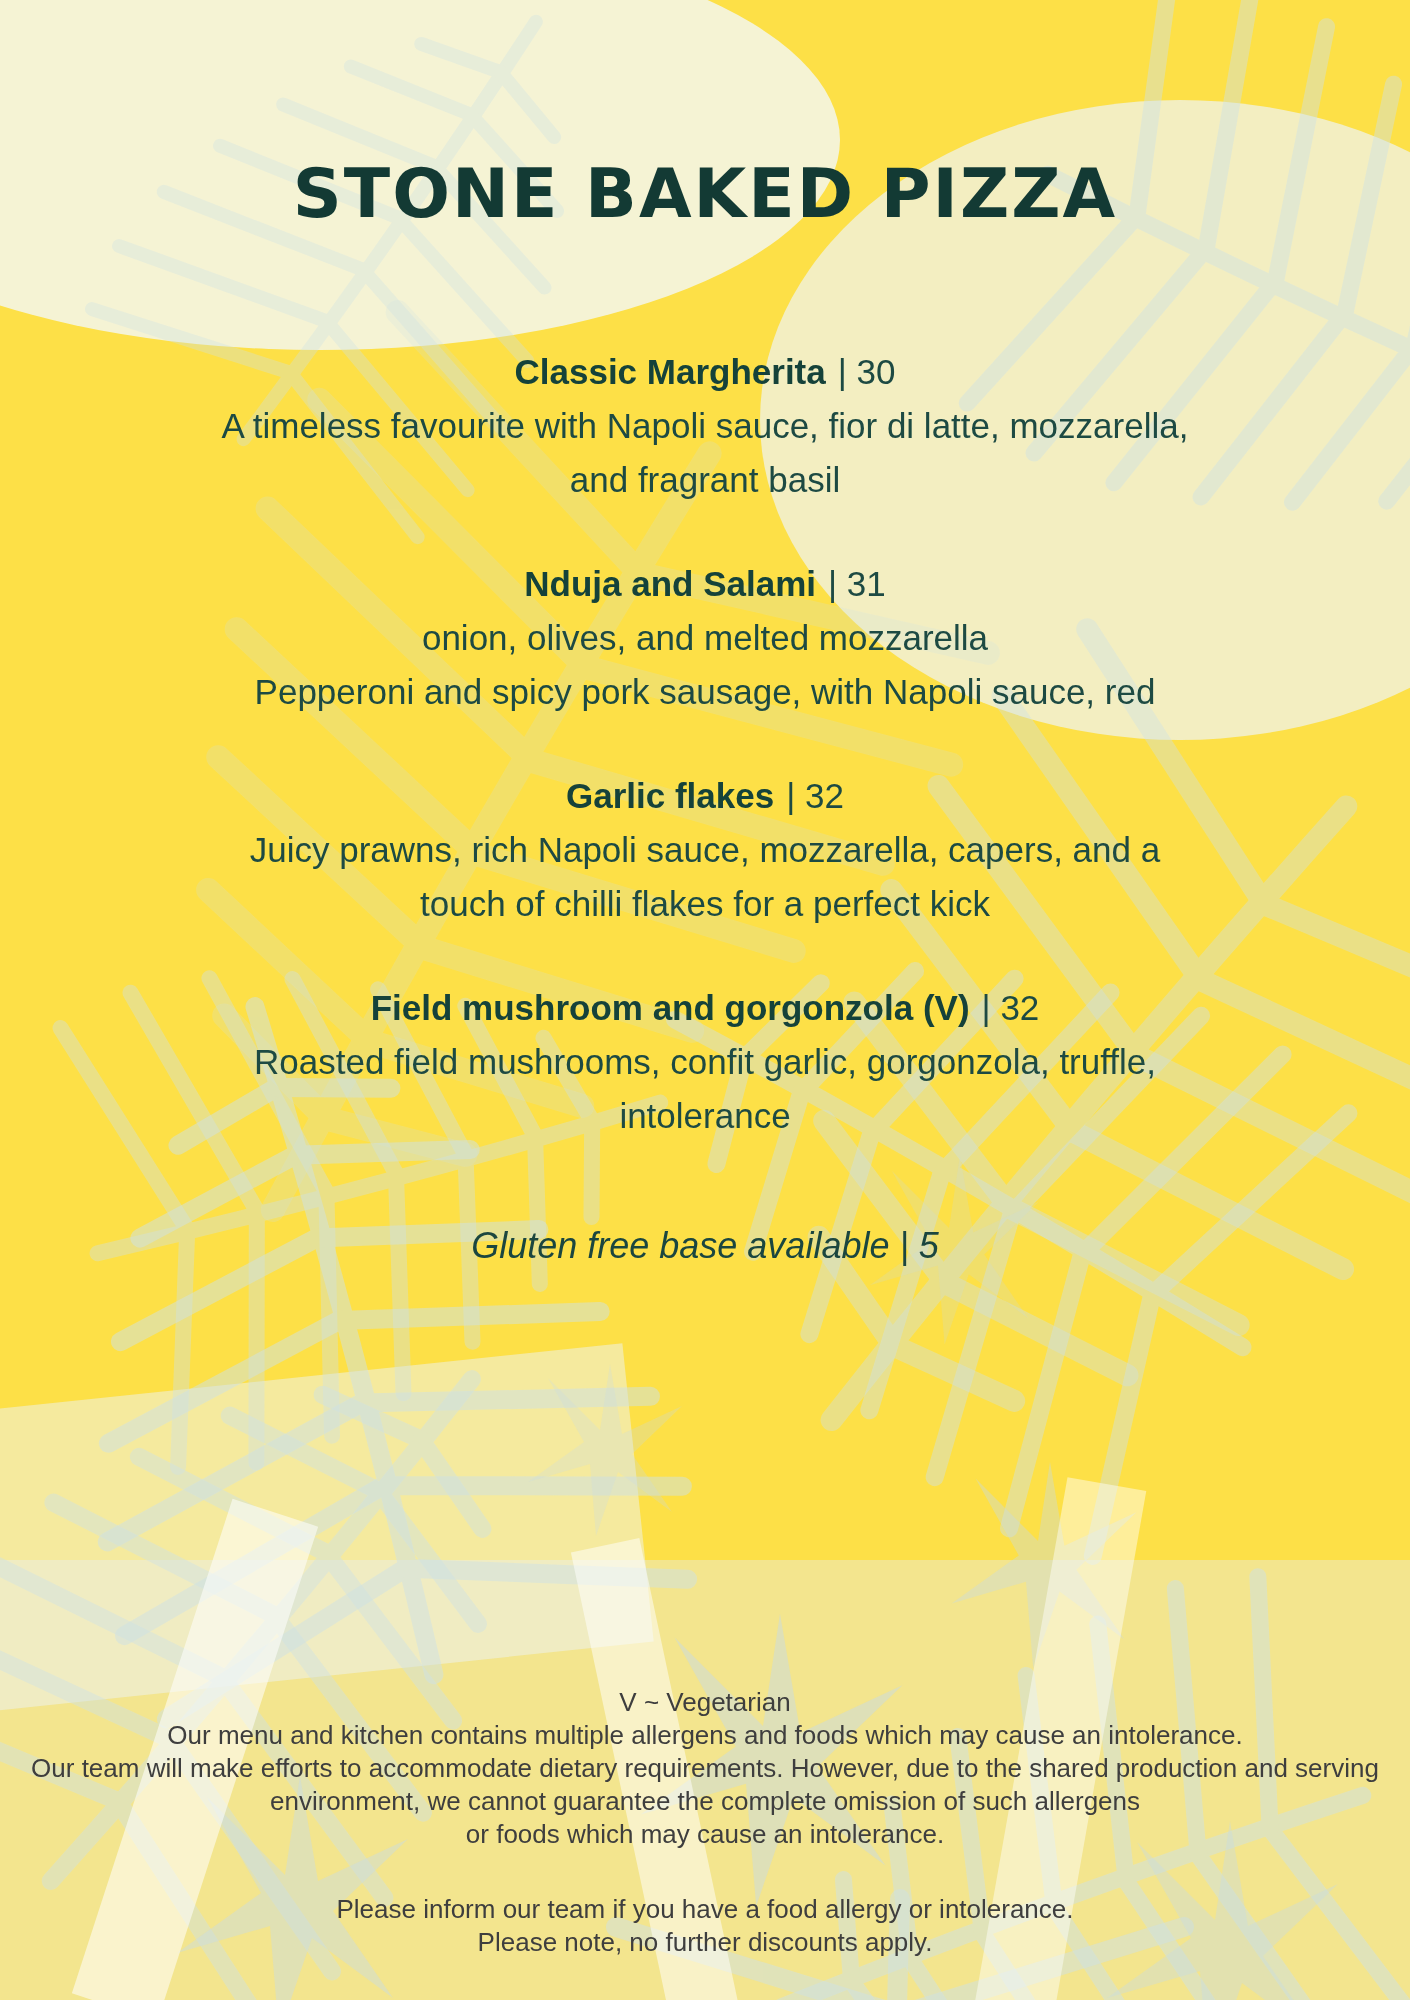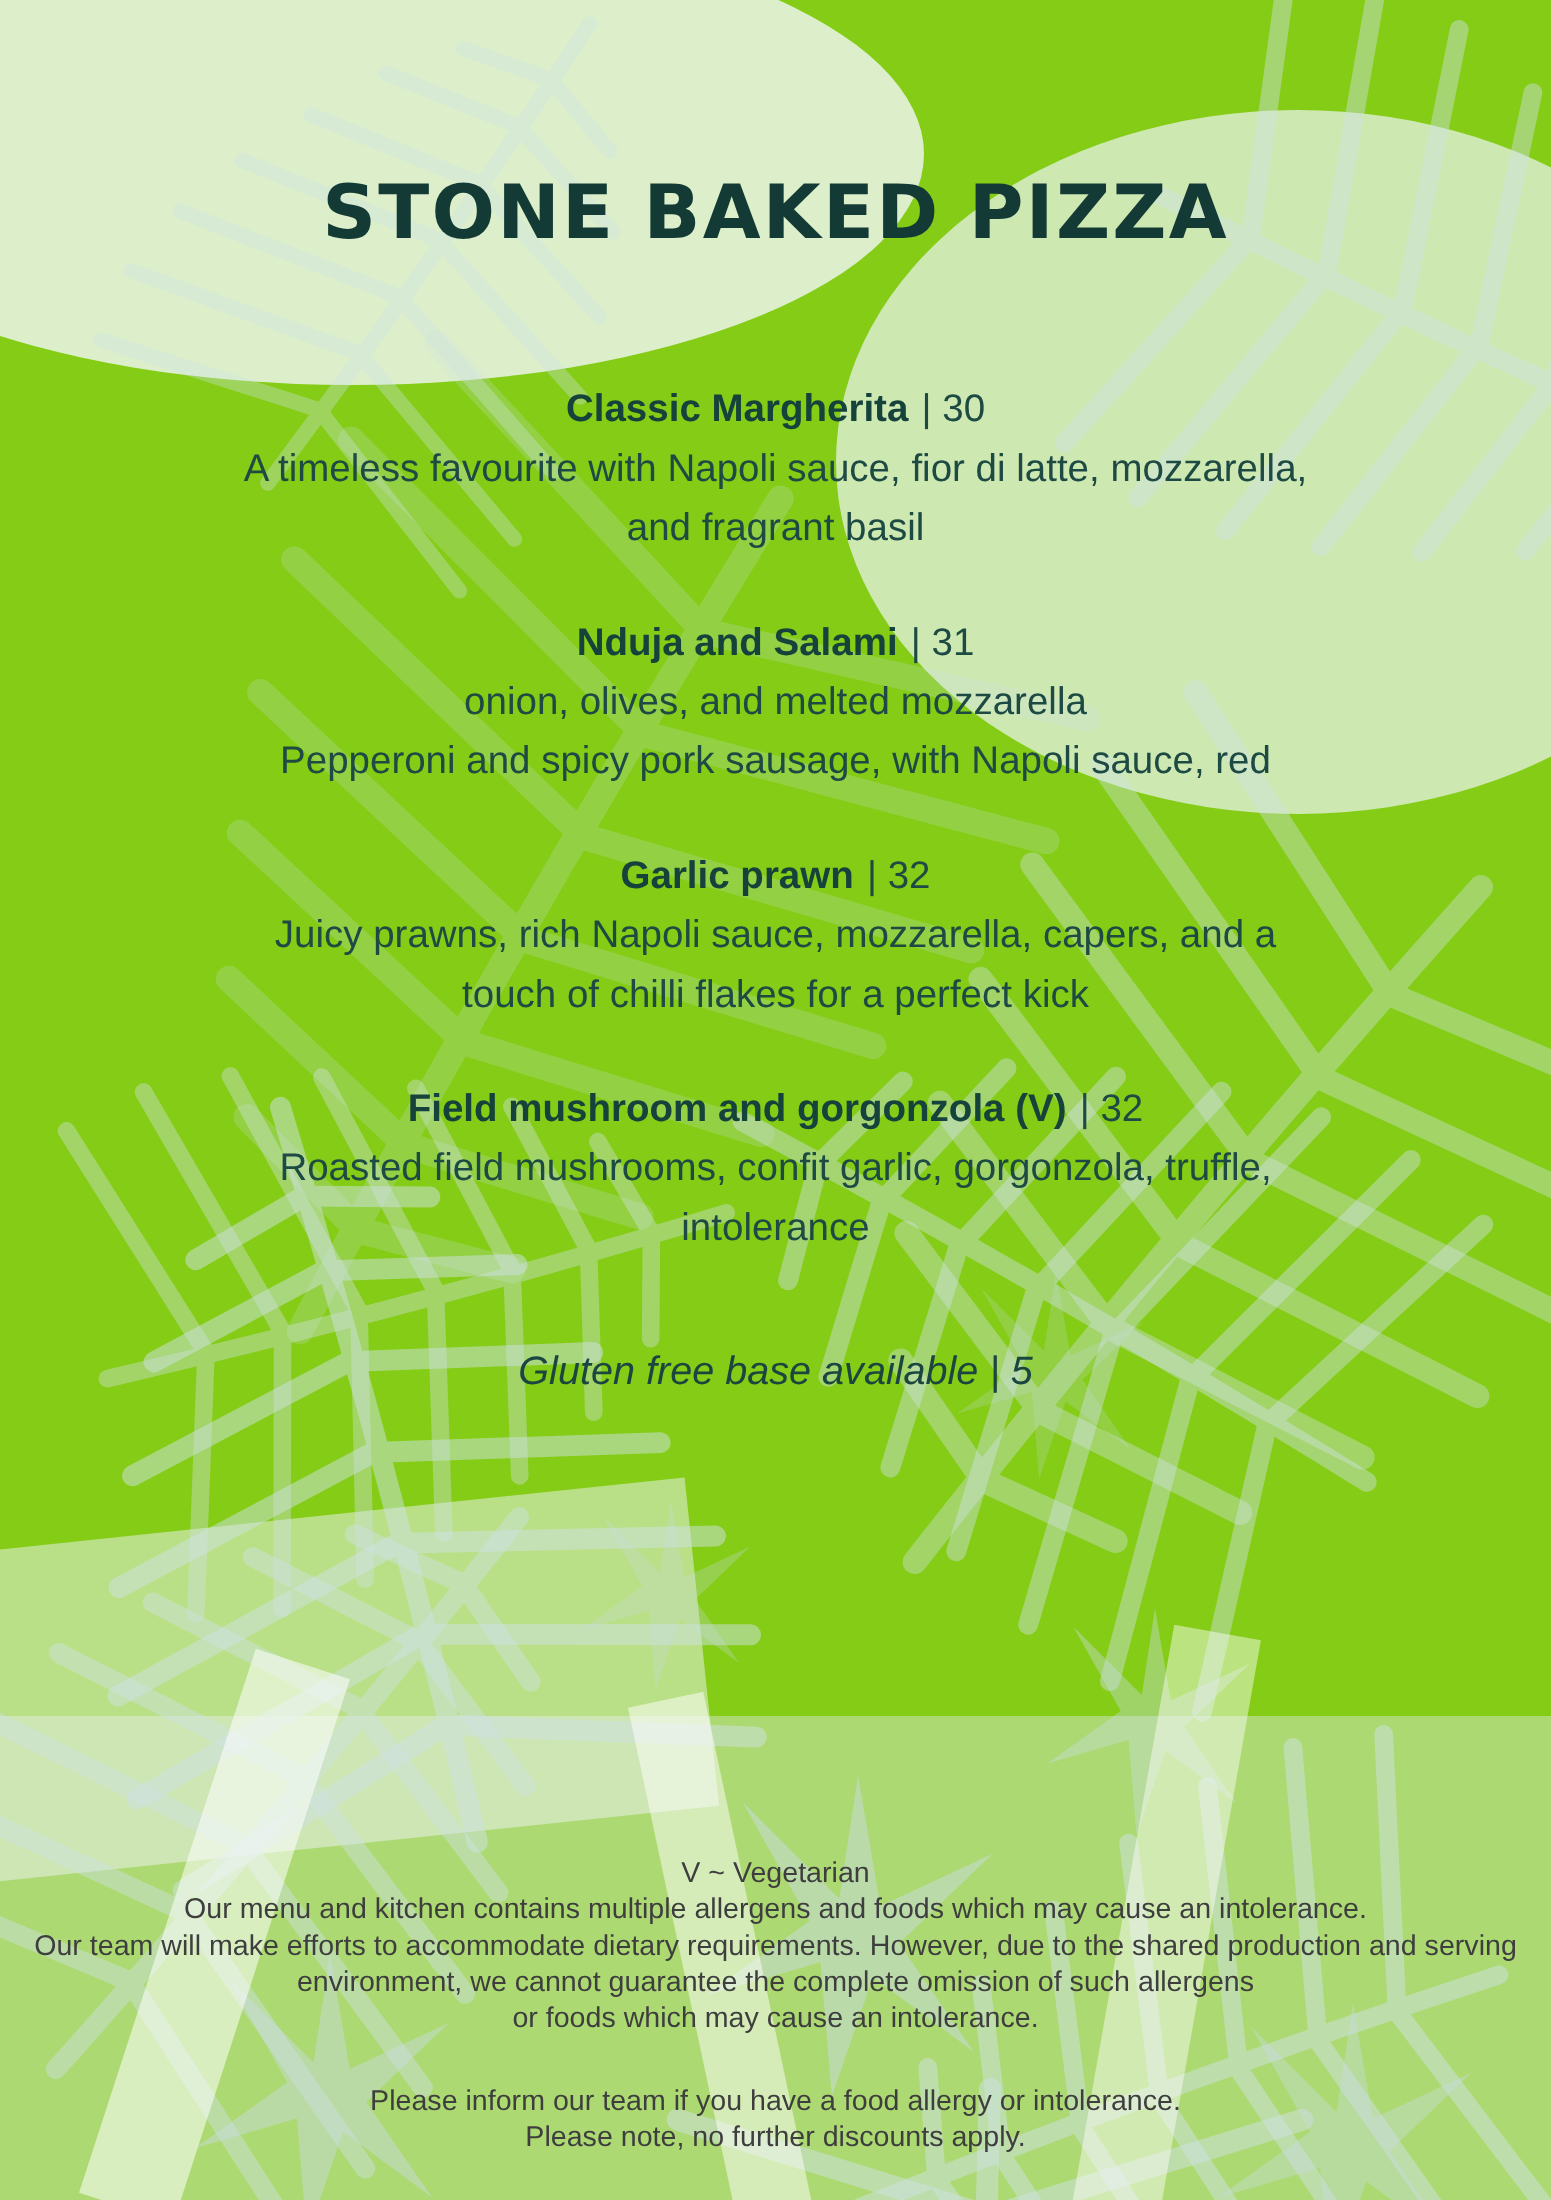--- a/index.html
+++ b/index.html
@@ -1,21 +1,21 @@
 <!DOCTYPE html>
 <html><head>
 <meta charset="utf-8">
 <style>
   html, body { margin: 0; padding: 0; background: #ffffff; }
   .page {
     position: relative;
     width: 1410px;
     height: 2000px;
     overflow: hidden;
-    background: #84cc16;
+    background: #fde047;
     font-family: "Liberation Sans", sans-serif;
   }
   
   .bg {
     position: absolute;
     inset: 0;
     z-index: 0;
   }
   
   .content {
@@ -148,21 +148,21 @@
           <span>Nduja and Salami</span><span class="item-price">| 31</span>
         </div>
         <div class="item-desc">
           <div>onion, olives, and melted mozzarella</div>
           <div>Pepperoni and spicy pork sausage, with Napoli sauce, red</div>
         </div>
       </div>
 
       <div class="menu-item">
         <div class="item-title">
-          <span>Garlic prawn</span><span class="item-price">| 32</span>
+          <span>Garlic flakes</span><span class="item-price">| 32</span>
         </div>
         <div class="item-desc">
           <div>Juicy prawns, rich Napoli sauce, mozzarella, capers, and a</div>
           <div>touch of chilli flakes for a perfect kick</div>
         </div>
       </div>
 
       <div class="menu-item">
         <div class="item-title">
           <span>Field mushroom and gorgonzola (V)</span><span class="item-price">| 32</span>

